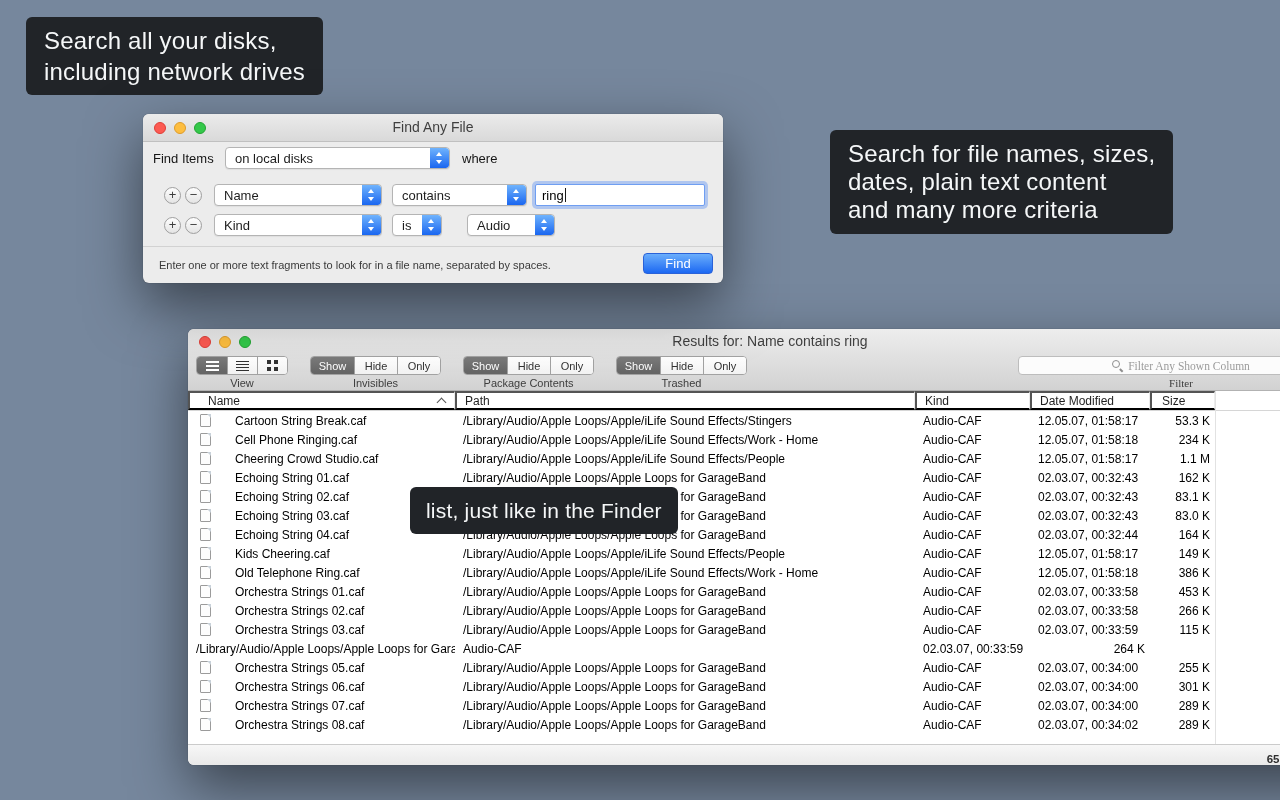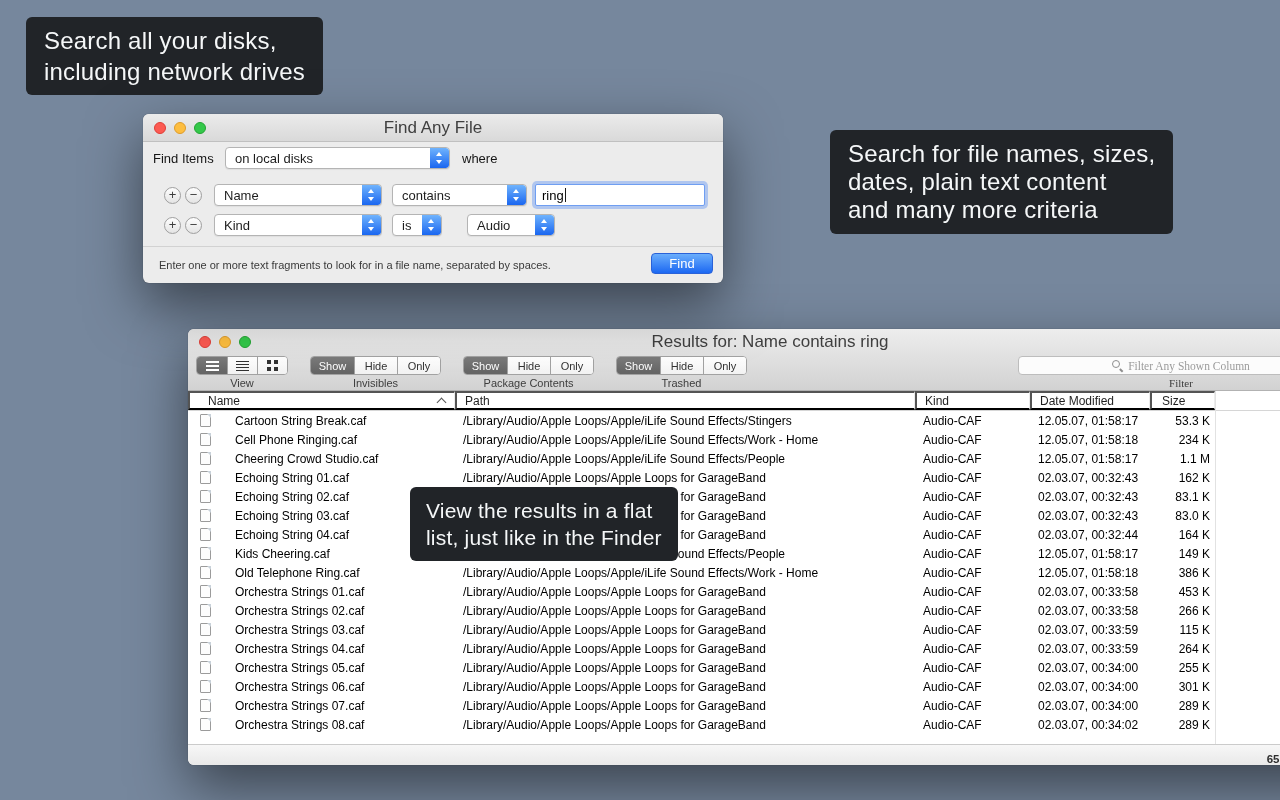--- a/index.html
+++ b/index.html
@@ -9,21 +9,21 @@
   
   .callout{position:absolute;background:#212428;color:#f5f7f8;border-radius:6px;letter-spacing:.2px;}
   .callout .line{white-space:nowrap;}
   #callout-disks{left:26px;top:17px;font-size:24px;line-height:31px;padding:8px 18px;}
   #callout-criteria{left:830px;top:130px;font-size:24px;line-height:28px;padding:10px 18px;}
   #callout-flat{left:410px;top:487px;font-size:21px;line-height:27px;padding:10px 16px;z-index:40;}
 
   
   .window{position:absolute;border-radius:6px;box-shadow:0 22px 55px rgba(0,0,0,.5),0 0 1px rgba(0,0,0,.45);}
   .titlebar{position:relative;}
-  .titlebar .title{text-align:center;font-size:17px;color:#3f3f3f;}
+  .titlebar .title{text-align:center;font-size:14px;color:#3f3f3f;}
   .traffic{position:absolute;left:11px;top:50%;transform:translateY(-50%);display:flex;gap:8px;}
   .light{width:12px;height:12px;border-radius:50%;box-sizing:border-box;}
   .light.red{background:#fc5a52;border:1px solid #df3e37;}
   .light.yellow{background:#fdbe40;border:1px solid #de9c2b;}
   .light.green{background:#34c84a;border:1px solid #23a433;}
 
   
   #find-window{left:143px;top:114px;width:580px;height:169px;background:#ececec;z-index:20;}
   #find-window .titlebar{height:27px;background:linear-gradient(#ebebeb,#d9d9d9);border-bottom:1px solid #c0c0c0;border-radius:6px 6px 0 0;}
   #find-window .titlebar .title{line-height:27px;}
@@ -42,21 +42,21 @@
   .round-btn + .round-btn{margin-left:4px;}
   .round-btn .glyph{margin-top:-1px;}
   .attr-popup{margin-left:12px;width:168px;}
   .op-popup{margin-left:10px;width:135px;}
   #criteria-row-1 .op-popup{width:50px;}
   .value-popup{margin-left:25px;width:88px;}
   .textfield{height:22px;box-sizing:border-box;background:#fff;border:1px solid #6f9ef1;border-radius:2px;display:flex;align-items:center;padding:0 6px;font-size:13px;color:#000;box-shadow:0 0 0 3px rgba(104,152,245,.45);margin-left:8px;width:170px;}
   .caret{display:inline-block;width:1px;height:14px;background:#1a1a1a;margin-left:1px;}
   .find-divider{position:absolute;left:0;right:0;top:132px;height:1px;background:#d2d2d2;}
   .hint{position:absolute;left:16px;top:145px;font-size:11px;color:#3a3a3a;}
-  .find-button{position:absolute;right:10px;top:139px;width:62px;height:21px;border:1px solid #2a62d8;border-radius:4px;background:linear-gradient(#6aaefc,#1c68f2);color:#fff;font-size:13px;display:flex;align-items:center;justify-content:center;box-sizing:border-box;padding:0;font-family:inherit;}
+  .find-button{position:absolute;right:10px;top:139px;width:70px;height:21px;border:1px solid #2a62d8;border-radius:4px;background:linear-gradient(#6aaefc,#1c68f2);color:#fff;font-size:13px;display:flex;align-items:center;justify-content:center;box-sizing:border-box;padding:0;font-family:inherit;}
 
   
   #results-window{left:188px;top:329px;width:1164px;height:436px;background:#fff;z-index:10;}
   .chrome{position:absolute;left:0;top:0;right:0;height:62px;background:linear-gradient(#ededed,#d2d2d2);border-bottom:1px solid #b2b2b2;border-radius:6px 6px 0 0;box-sizing:border-box;}
   .chrome .titlebar{height:25px;}
   .chrome .titlebar .title{line-height:25px;}
   .toolbar{position:absolute;left:0;top:25px;right:0;height:37px;}
   .toolbar-left{position:absolute;left:8px;top:2px;display:flex;gap:22px;}
   .toolbar-item{display:flex;flex-direction:column;align-items:center;}
   .toolbar-label{font-size:11px;color:#3d3d3d;margin-top:2px;}
@@ -384,24 +384,20 @@
             <span class="doc-icon"></span>
             <span>Orchestra Strings 03.caf</span>
           </div>
     <div class="td td-path"><span>/Library/Audio/Apple Loops/Apple Loops for GarageBand</span></div>
     <div class="td td-kind"><span>Audio-CAF</span></div>
     <div class="td td-date"><span>02.03.07, 00:33:59</span></div>
     <div class="td td-size"><span>115 K</span></div>
     <div class="td"></div>
   </div>
         <div class="tr">
-    <div class="td td-name">
-            <span class="doc-icon"></span>
-            <span>Orchestra Strings 04.caf</span>
-          </div>
     <div class="td td-path"><span>/Library/Audio/Apple Loops/Apple Loops for GarageBand</span></div>
     <div class="td td-kind"><span>Audio-CAF</span></div>
     <div class="td td-date"><span>02.03.07, 00:33:59</span></div>
     <div class="td td-size"><span>264 K</span></div>
     <div class="td"></div>
   </div>
         <div class="tr">
     <div class="td td-name">
             <span class="doc-icon"></span>
             <span>Orchestra Strings 05.caf</span>
@@ -447,17 +443,16 @@
   </div>
       </div>
     <div class="gutter-line"></div>
 
     <div class="status-bar">
       <span>65 matched</span>
     </div>
   </div>
 
   <div class="callout" id="callout-flat">
-    <div class="line">View the results in a flat</div>
     <div class="line">list, just like in the Finder</div>
   </div>
 
 </div>
 
 </body></html>

